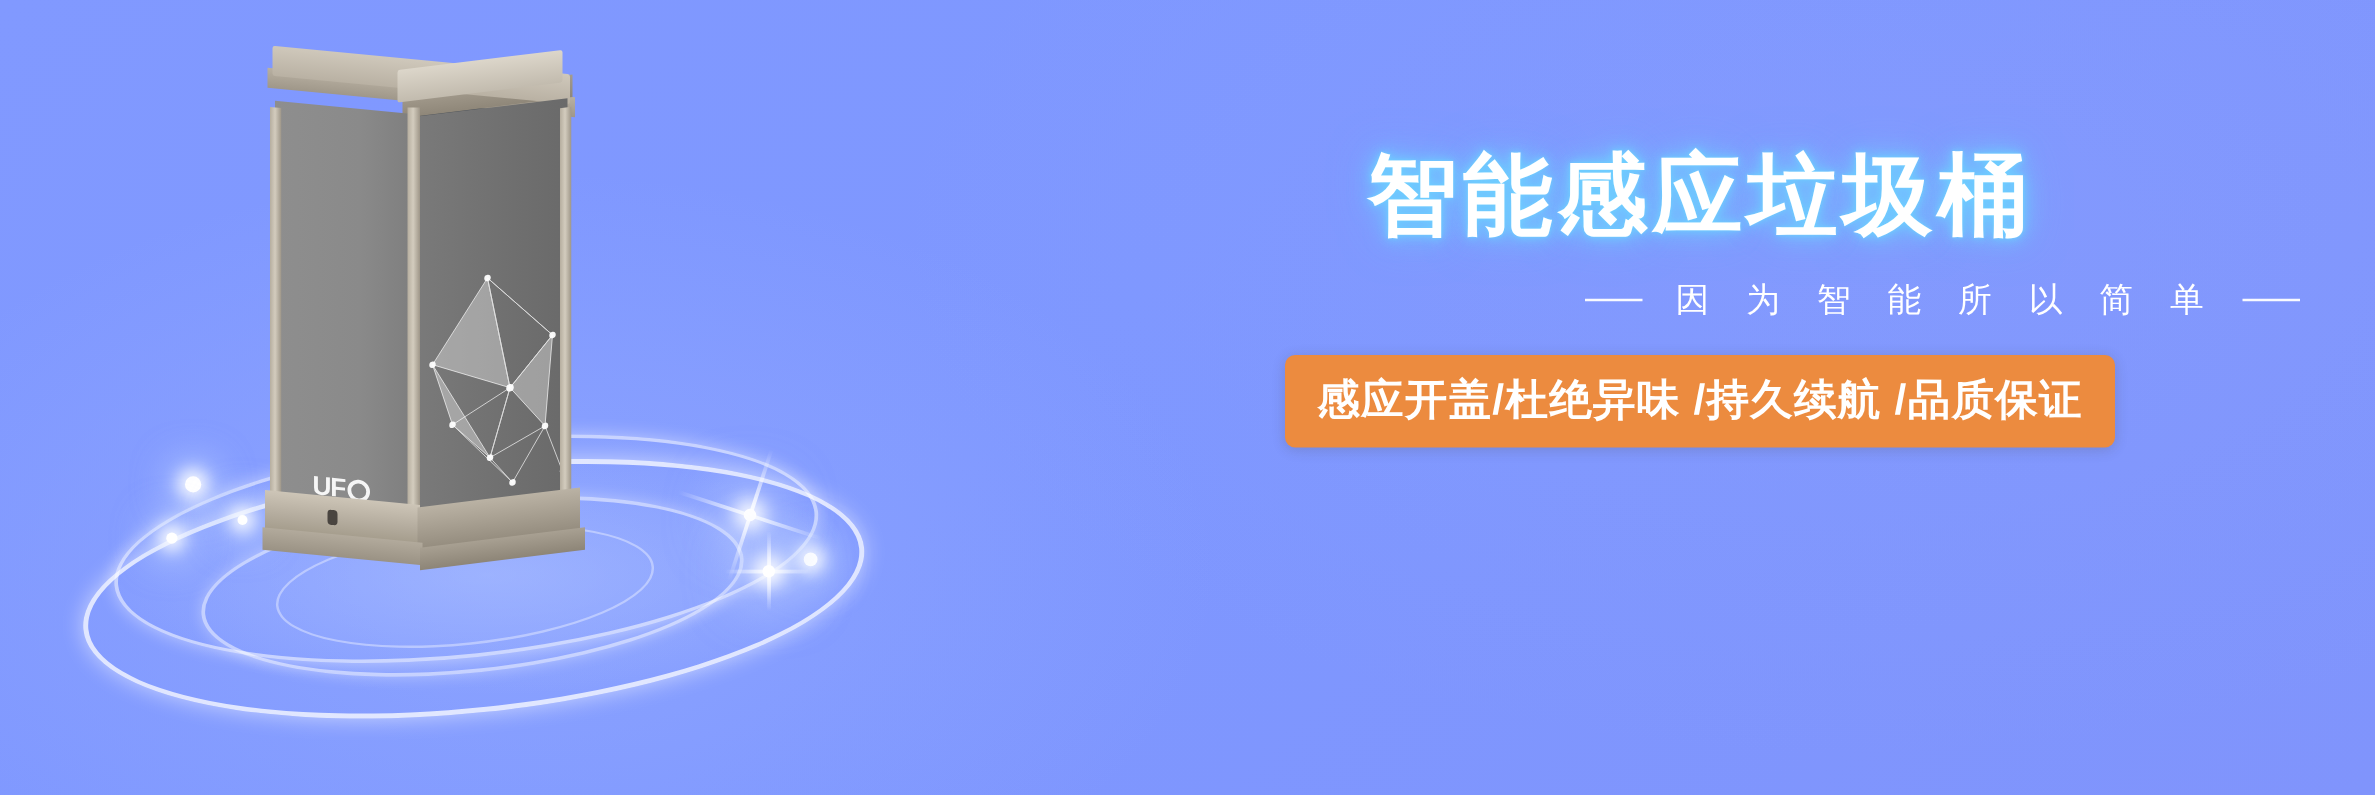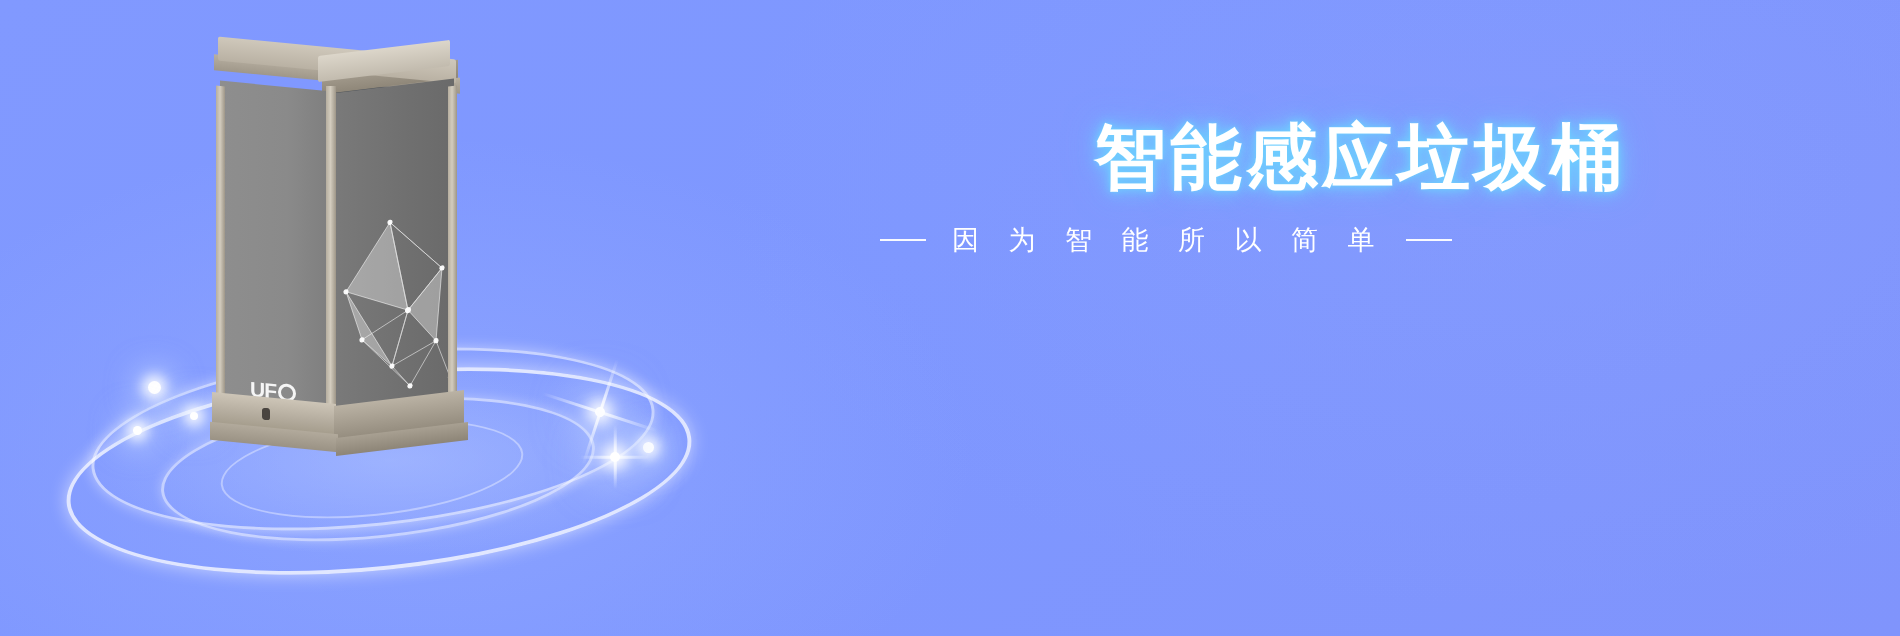--- a/index.html
+++ b/index.html
@@ -264,21 +264,21 @@
       0 0 18px rgba(110,205,255,0.95),
       0 0 34px rgba(110,205,255,0.65);
     margin: 0;
     white-space: nowrap;
   }
 
   .subline {
     margin-top: 26px;
     display: flex;
     align-items: center;
-    justify-content: flex-start;
+    justify-content: flex-end;
     gap: 20px;
     color: #ffffff;
     font-size: 27px;
     letter-spacing: 11px;
     white-space: nowrap;
   }
   .subline .dash {
     display: inline-block;
     width: 46px;
     height: 2px;
@@ -400,16 +400,19 @@
   <div class="text-block">
 
     <h1 class="headline">智能感应垃圾桶</h1>
 
     <div class="subline">
       <span class="dash"></span>
       <span class="subline-text">因 为 智 能   所 以 简 单</span>
       <span class="dash"></span>
     </div>
 
+    <div>
+      <div class="feature-bar">感应开盖/杜绝异味 /持久续航 /品质保证</div>
+    </div>
 
   </div>
 
 </div>
 
 </body></html>

